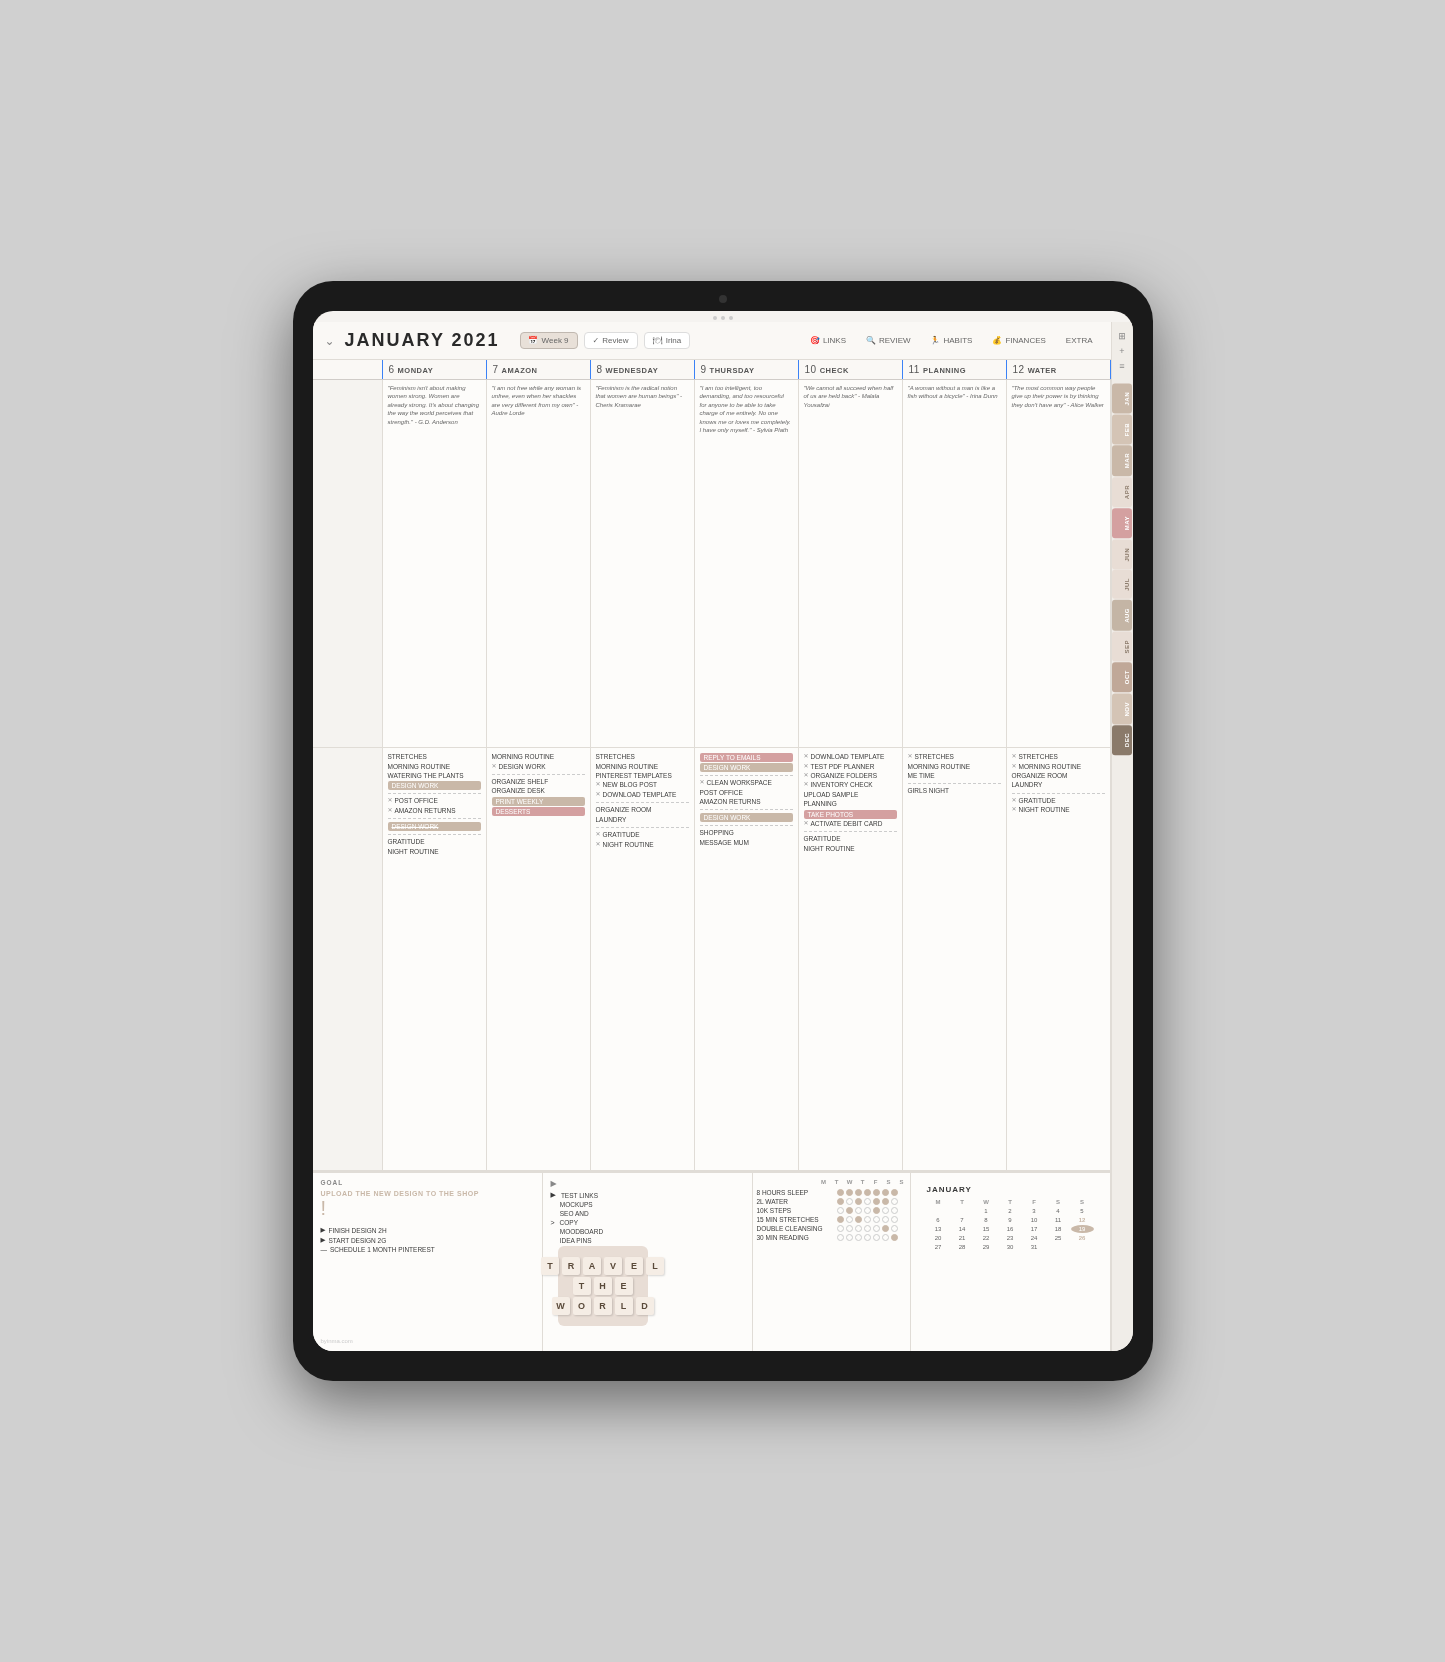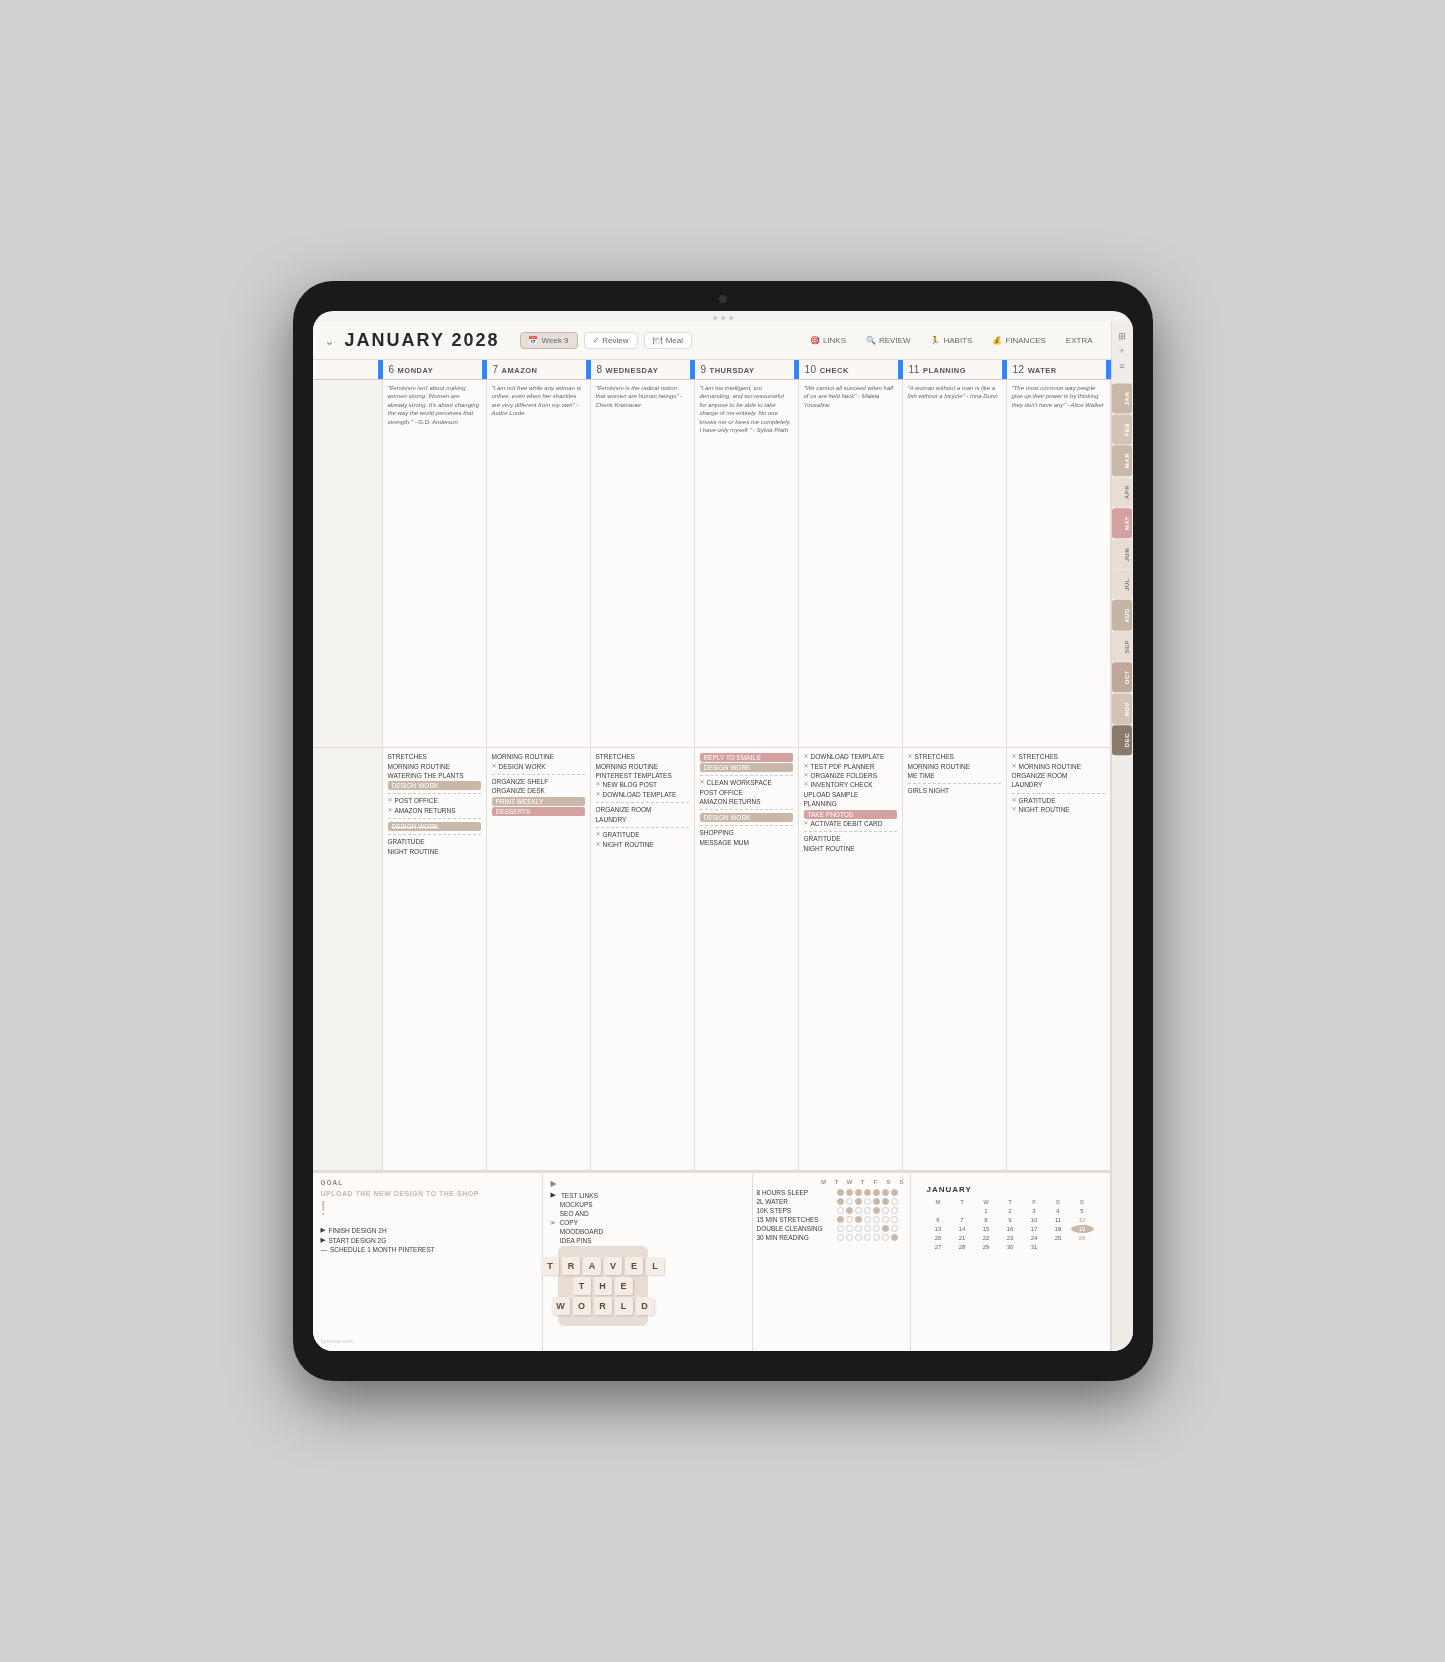--- a/index.html
+++ b/index.html
@@ -148,21 +148,21 @@
       display: grid;
       grid-template-columns: 70px repeat(7, 1fr);
       border-bottom: 1px solid #d0ccc8;
       background: #faf8f5;
     }
     .day-header {
       padding: 4px 6px;
       font-size: 7.5px;
       font-weight: 700;
       color: #555;
-      border-right: 5px solid #3b82f6;
+      border-right: 1px solid #3b82f6;
       letter-spacing: 0.5px;
     }
     .day-header .num {
       font-size: 10px;
       font-weight: 400;
       margin-right: 3px;
     }
     .calendar-body {
       display: grid;
       grid-template-columns: 70px repeat(7, 1fr);
@@ -360,25 +360,25 @@
     <div class="top-bar">
       <div class="top-dot"></div>
       <div class="top-dot"></div>
       <div class="top-dot"></div>
     </div>
     <div class="planner">
       <div class="planner-main">
 
         <div class="planner-header">
           <span style="font-size:12px;color:#888;cursor:pointer;">⌄</span>
-          <span class="month-title">JANUARY 2028</span>
+          <span class="month-title">JANUARY 2021</span>
           <div class="header-nav">
             <div class="nav-tab active">📅 <span>Week 9</span></div>
             <div class="nav-tab">✓ <span>Review</span></div>
-            <div class="nav-tab">🍽 <span>Meal</span></div>
+            <div class="nav-tab">🍽 <span>Irina</span></div>
           </div>
           <div class="header-right">
             <div class="header-btn">🎯 <span>LINKS</span></div>
             <div class="header-btn">🔍 <span>REVIEW</span></div>
             <div class="header-btn">🏃 <span>HABITS</span></div>
             <div class="header-btn">💰 <span>FINANCES</span></div>
             <div class="header-btn">
                 <span>EXTRA</span>
               </div>
           </div>

